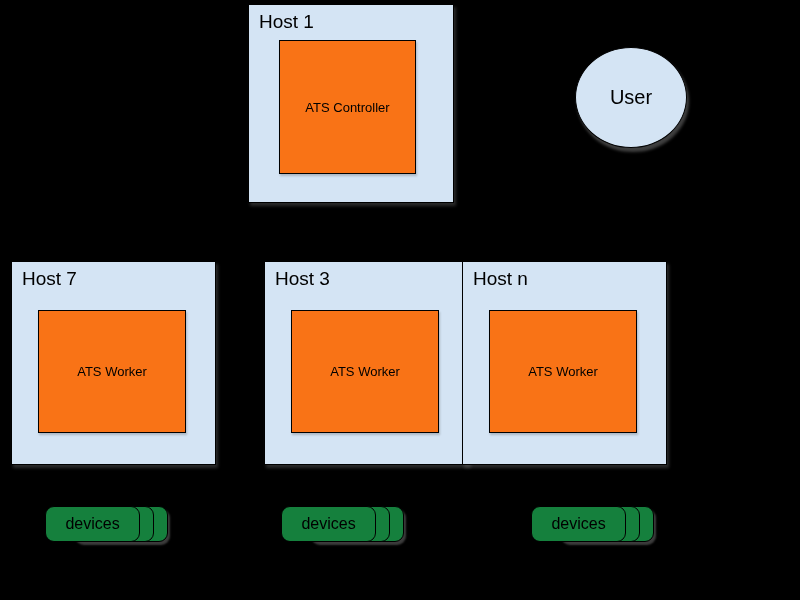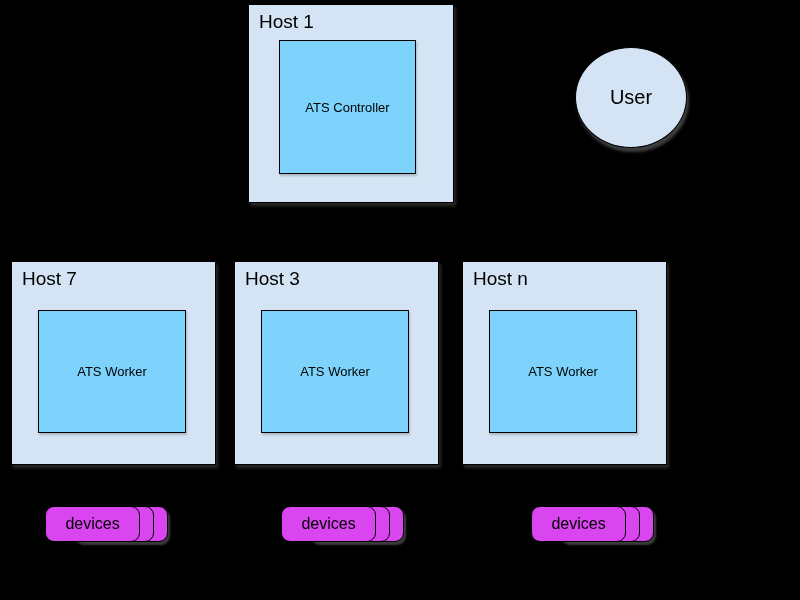--- a/index.html
+++ b/index.html
@@ -23,35 +23,35 @@
     position: absolute;
     left: 10px; top: 6px;
     font-size: 19px;
     color: #000000;
     white-space: nowrap;
   }
 
   
   .node-box {
     position: absolute;
-    background: #7dd3fc;
+    background: #f97316;
     border: 1px solid #000000;
     box-shadow: 1px 2px 2px rgba(50,50,50,0.25);
     box-sizing: border-box;
     display: flex; align-items: center; justify-content: center;
     font-size: 13px;
     color: #000000;
     text-align: center;
   }
 
   #host1 { left: 248px; top: 4px; width: 206px; height: 199px; }
   #host1 .node-box { left: 30px; top: 35px; width: 137px; height: 134px; }
 
   #host2 { left: 11px;  top: 261px; width: 205px; height: 204px; }
-  #host3 { left: 234px; top: 261px; width: 205px; height: 204px; text-decoration: underline; }
+  #host3 { left: 264px; top: 261px; width: 205px; height: 204px; text-decoration: underline; }
   #hostn { left: 462px; top: 261px; width: 205px; height: 204px; }
   .worker-host .node-box { left: 26px; top: 48px; width: 148px; height: 123px; }
 
   
   #user {
     position: absolute;
     left: 575px; top: 47px;
     width: 112px; height: 101px;
     background: #d4e4f4;
     border: 1px solid #000000;
@@ -65,21 +65,21 @@
 
   
   .devices-stack { position: absolute; width: 124px; height: 36px; }
   #devices-left  { left: 45px;  top: 506px; }
   #devices-mid   { left: 281px; top: 506px; }
   #devices-right { left: 531px; top: 506px; }
   .device-card {
     position: absolute;
     top: 0;
     width: 95px; height: 36px;
-    background: #d946ef;
+    background: #15803d;
     border: 1.5px solid #000000;
     border-radius: 9px;
     box-sizing: border-box;
   }
   .device-card.back2 { left: 28px; box-shadow: 2px 3px 2px rgba(120,120,120,0.5); }
   .device-card.back1 { left: 14px; }
   .device-card.front {
     left: 0;
     display: flex; align-items: center; justify-content: center;
     font-size: 16px;

